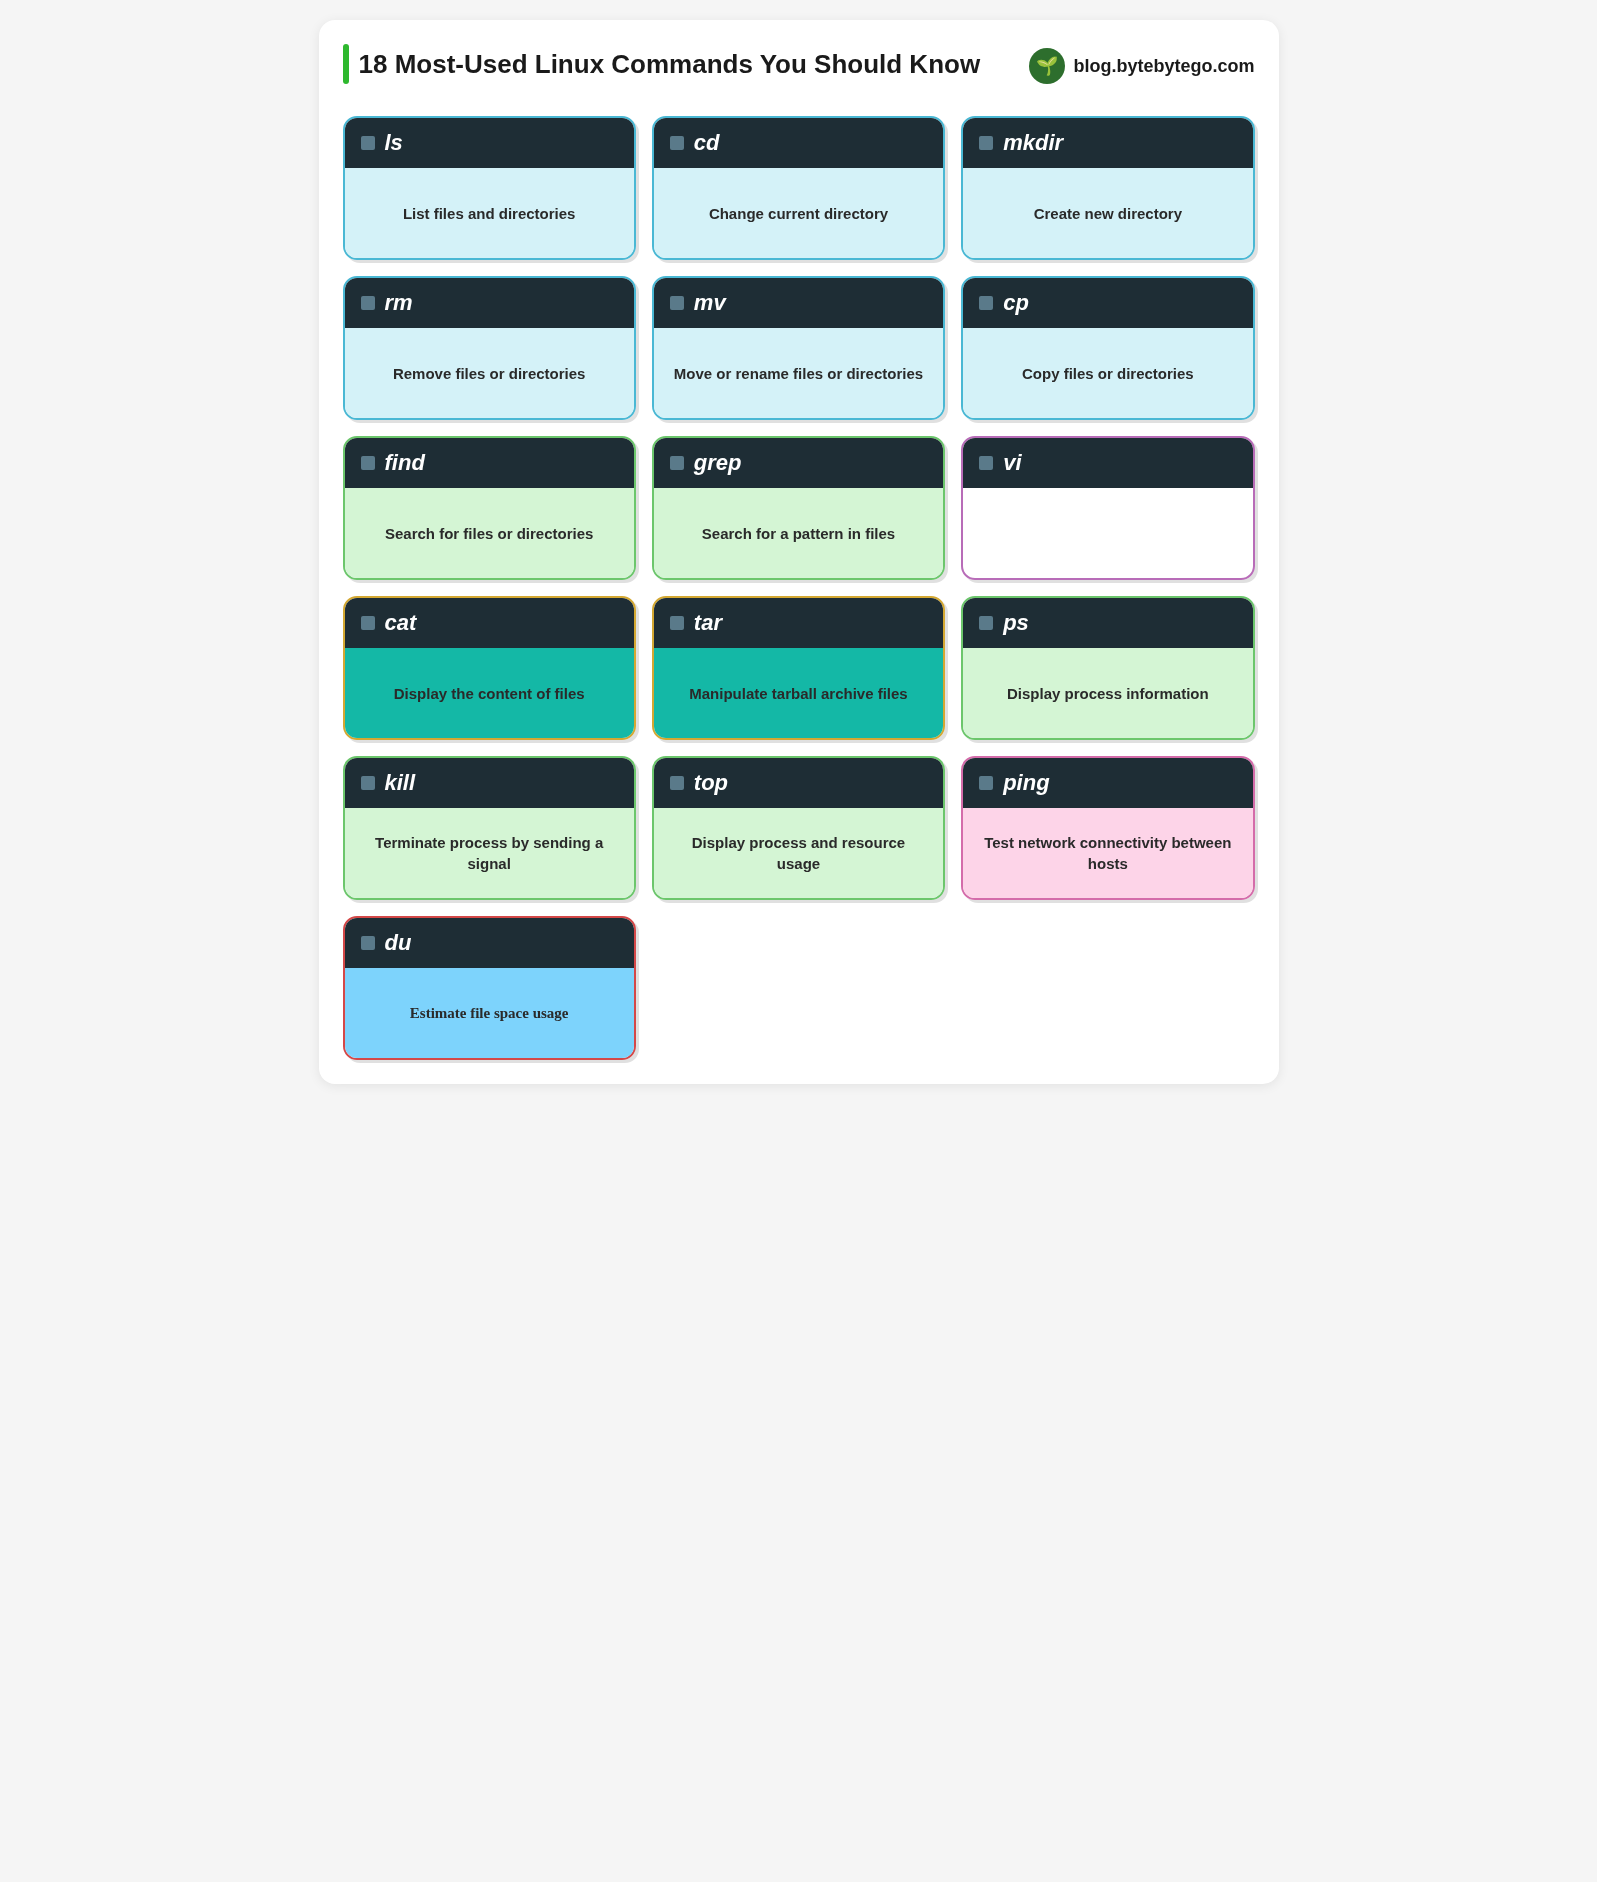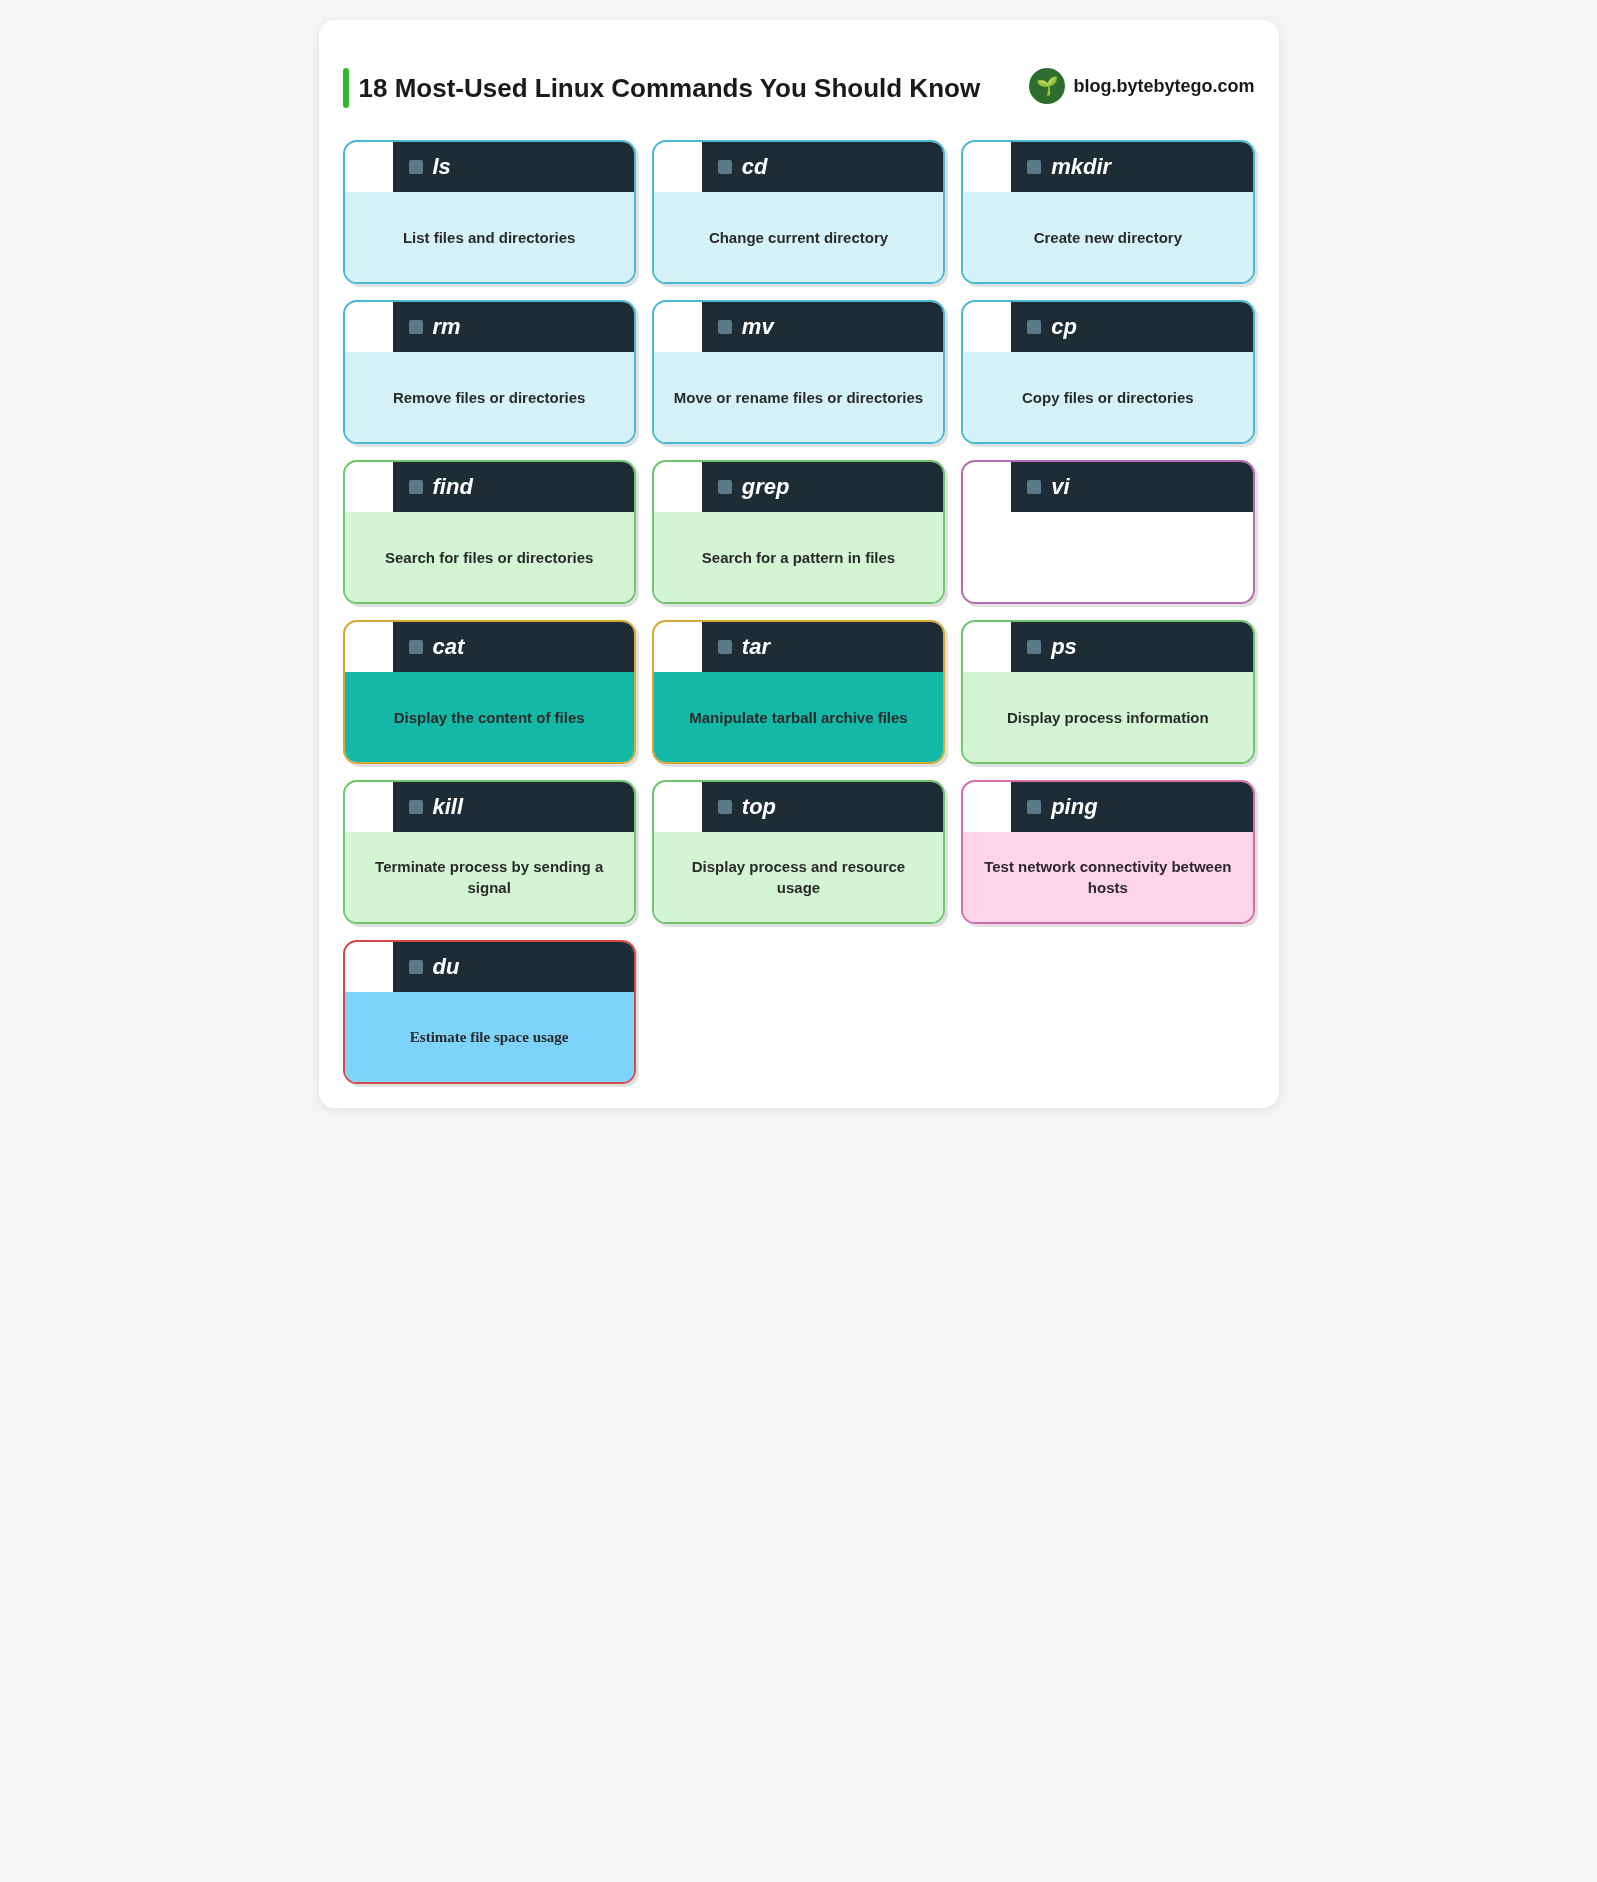--- a/index.html
+++ b/index.html
@@ -11,25 +11,24 @@
       margin: 0 auto;
     }
     .page-wrapper {
       background: white;
       border-radius: 16px;
       padding: 24px;
       box-shadow: 0 2px 12px rgba(0,0,0,0.08);
     }
     .header {
       display: flex;
-      align-items: flex-start;
+      align-items: flex-end;
       justify-content: space-between;
       margin-bottom: 24px;
       padding-bottom: 8px;
-      margin-top: 24px;
     }
     .header-title-row {
       display: flex;
       align-items: center;
       gap: 10px;
     }
     .header-accent {
       width: 6px;
       height: 40px;
       background: #2eb82e;
@@ -70,21 +69,20 @@
       border: 2.5px solid;
       overflow: hidden;
       box-shadow: 3px 3px 0 rgba(0,0,0,0.12);
     }
     .card-header {
       background: #1e2d35;
       padding: 12px 16px;
       display: flex;
       align-items: center;
       gap: 10px;
-      margin-left: 48px;
     }
     .card-header-icon {
       width: 14px;
       height: 14px;
       background: #5a7a8a;
       border-radius: 2px;
       flex-shrink: 0;
     }
     .card-command {
       font-size: 22px;

